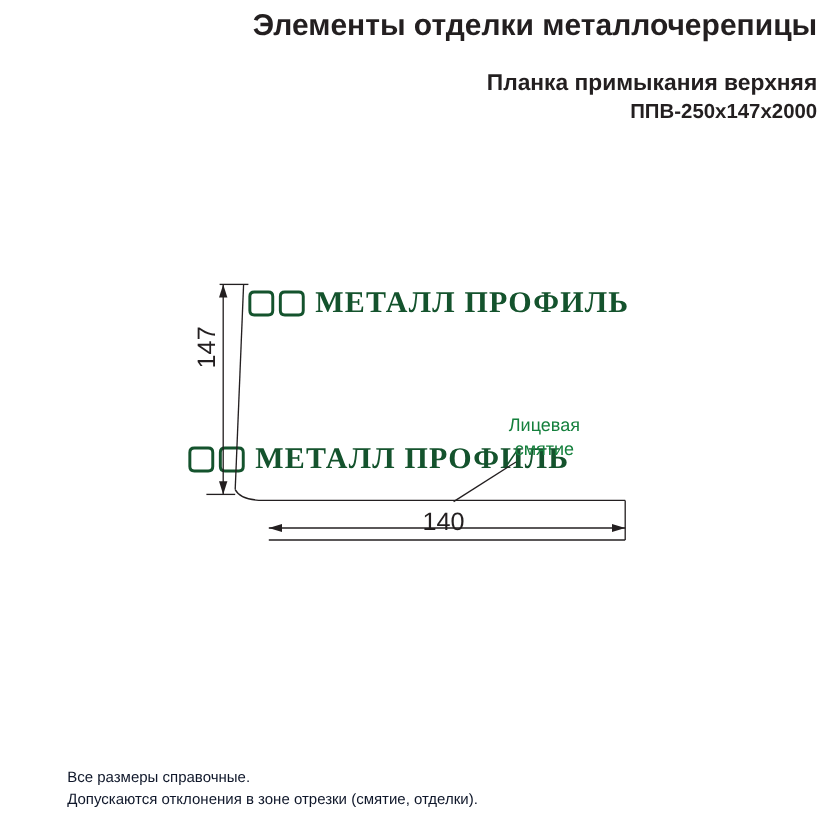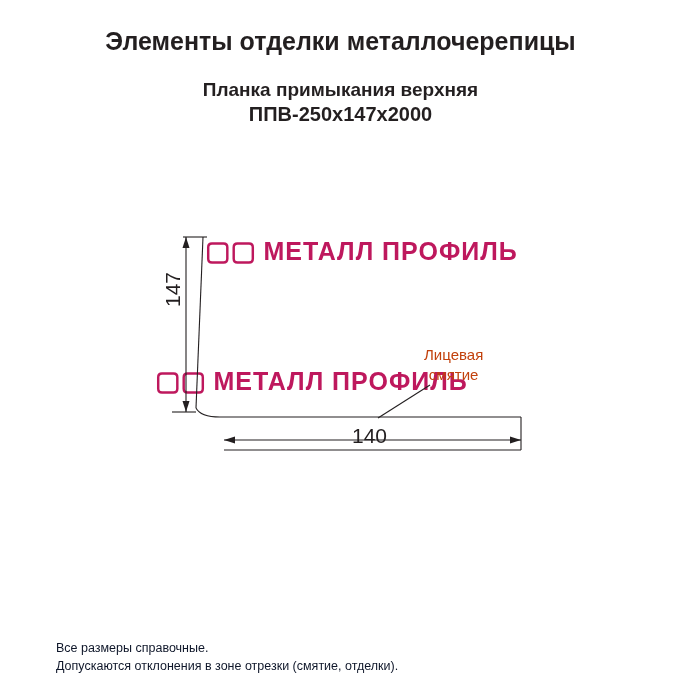--- a/index.html
+++ b/index.html
@@ -15,40 +15,40 @@
     position: relative;
     overflow: hidden;
   }
   .page {
     position: relative;
     width: 700px;
     height: 700px;
   }
   .title-block {
     position: absolute;
-    top: 26px;
+    top: 6px;
     left: 0;
     width: 681px;
-    text-align: center;
+    text-align: right;
   }
   .main-title {
     font-size: 25px;
     font-weight: bold;
     letter-spacing: 0px;
     line-height: 1.2;
     margin: 0 0 22px 0;
   }
   .sub-title {
     font-size: 19px;
     font-weight: bold;
     line-height: 1.25;
     margin: 0 0 0 0;
   }
   .sku-title {
-    font-size: 20px;
+    font-size: 17px;
     font-weight: bold;
     line-height: 1.25;
     margin: 0;
   }
   .drawing {
     position: absolute;
     top: 190px;
     left: 0;
     width: 700px;
     height: 330px;
@@ -56,22 +56,22 @@
   .watermarks {
     position: absolute;
     top: 190px;
     left: 0;
     width: 700px;
     height: 330px;
     pointer-events: none;
   }
   .wm {
     position: absolute;
-    color: #be185d;
-    font-family: Liberation Sans, sans-serif;
+    color: #14532d;
+    font-family: Liberation Serif, serif;
     font-weight: bold;
     font-size: 25px;
     letter-spacing: 1px;
     white-space: nowrap;
   }
   .wm .wm-mark {
     font-size: 27px;
     letter-spacing: 0;
   }
   .wm1 { left: 205px; top: 45px; }
@@ -93,21 +93,21 @@
     top: 234px;
     font-size: 21px;
   }
   .label-face {
     position: absolute;
     left: 424px;
     top: 155px;
     font-size: 15px;
     line-height: 1.35;
     text-align: center;
-    color: #c2410c;
+    color: #15803d;
   }
   .footer {
     position: absolute;
     left: 12px;
     bottom: 24px;
     width: 676px;
     font-size: 12.5px;
     line-height: 1.5;
     color: #0f172a;
     margin-left: 44px;

